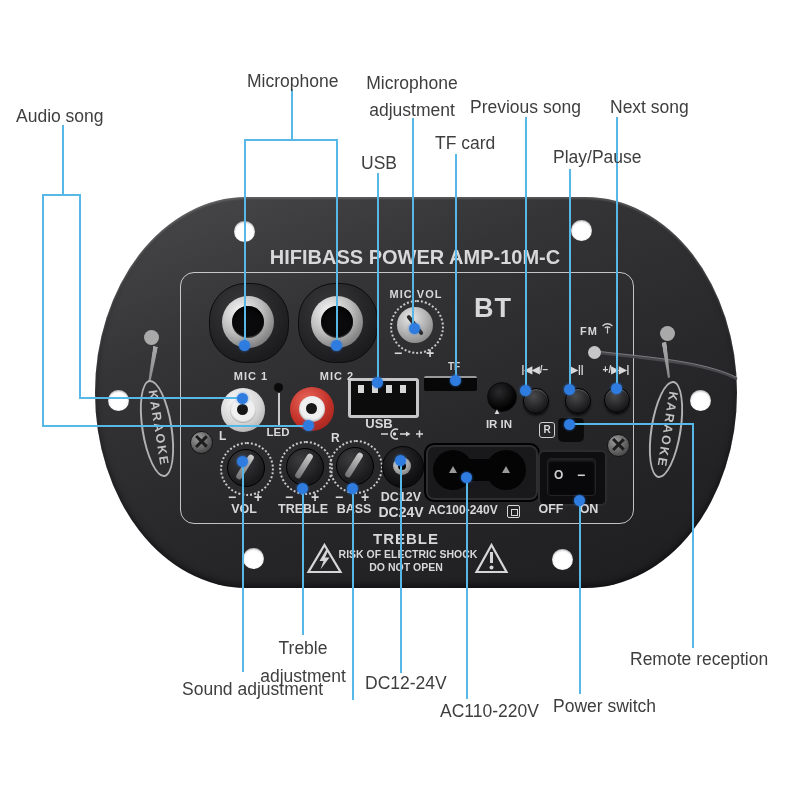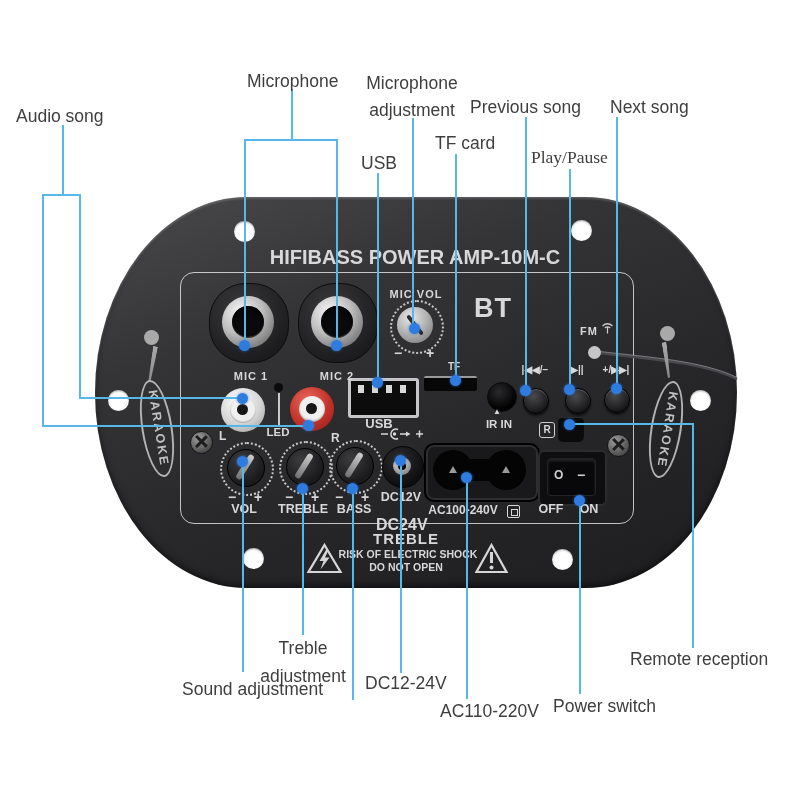--- a/index.html
+++ b/index.html
@@ -220,21 +220,21 @@
       <line x1="21" y1="7" x2="30" y2="7"></line>
       <polygon points="31.5,7 27,4.6 27,9.4" fill="#d8d8d8" stroke="none"></polygon>
       <line x1="37" y1="7" x2="44" y2="7"></line>
       <line x1="40.5" y1="3.5" x2="40.5" y2="10.5"></line>
     </svg>
   </div>
   <div class="dcO"></div>
   <div class="dcM"></div>
   <div class="dcH"></div>
   <div class="bt ctr" style="left:376px;top:490px;width:50px;font-size:12.5px;">DC12V</div>
-  <div class="bt ctr" style="left:376px;top:504px;width:50px;font-size:16px;margin-top:12px;">DC24V</div>
+  <div class="bt ctr" style="left:376px;top:504px;width:50px;font-size:14px;">DC24V</div>
 
   <div class="ac"></div>
   <div class="ac8" style="left:433px;top:450px;"></div>
   <div class="ac8" style="left:486px;top:450px;"></div>
   <div class="ac8b" style="left:463px;top:459px;"></div>
   <div class="acpin" style="left:449px;top:466px;"></div>
   <div class="acpin" style="left:502px;top:466px;"></div>
   <div class="bt ctr" style="left:422px;top:503px;width:82px;font-size:12px;">AC100-240V</div>
   <div class="abs" style="left:507px;top:505px;width:11px;height:11px;border:1.5px solid #d8d8d8;border-radius:2px;z-index:10;">
     <div style="position:absolute;left:3px;top:3px;width:5px;height:5px;border:1px solid #d8d8d8;"></div>
@@ -321,21 +321,21 @@
   <div class="lbl" style="left:16px;top:106px;">Audio song</div>
   <div class="lbl" style="left:247px;top:71px;">Microphone</div>
   <div class="lbl2" style="left:360px;top:70px;width:104px;">
     <div>Microphone</div>
     <div>adjustment</div>
   </div>
   <div class="lbl" style="left:361px;top:153px;">USB</div>
   <div class="lbl" style="left:435px;top:133px;">TF card</div>
   <div class="lbl" style="left:470px;top:97px;">Previous song</div>
   <div class="lbl" style="left:583px;top:97px;margin-left:27px;">Next song</div>
-  <div class="lbl" style="left:531px;top:147px;font-family:Liberation Serif, serif;">Play/Pause</div>
+  <div class="lbl" style="left:553px;top:147px;">Play/Pause</div>
 
   <div class="lbl2" style="left:253px;top:634px;width:100px;line-height:28px;">
     <div>Treble</div>
     <div>adjustment</div>
   </div>
   <div class="lbl" style="left:182px;top:679px;">Sound adjustment</div>
   <div class="lbl" style="left:365px;top:673px;">DC12-24V</div>
   <div class="lbl" style="left:440px;top:701px;">AC110-220V</div>
   <div class="lbl" style="left:553px;top:696px;">Power switch</div>
   <div class="lbl" style="left:630px;top:649px;">Remote reception</div>

